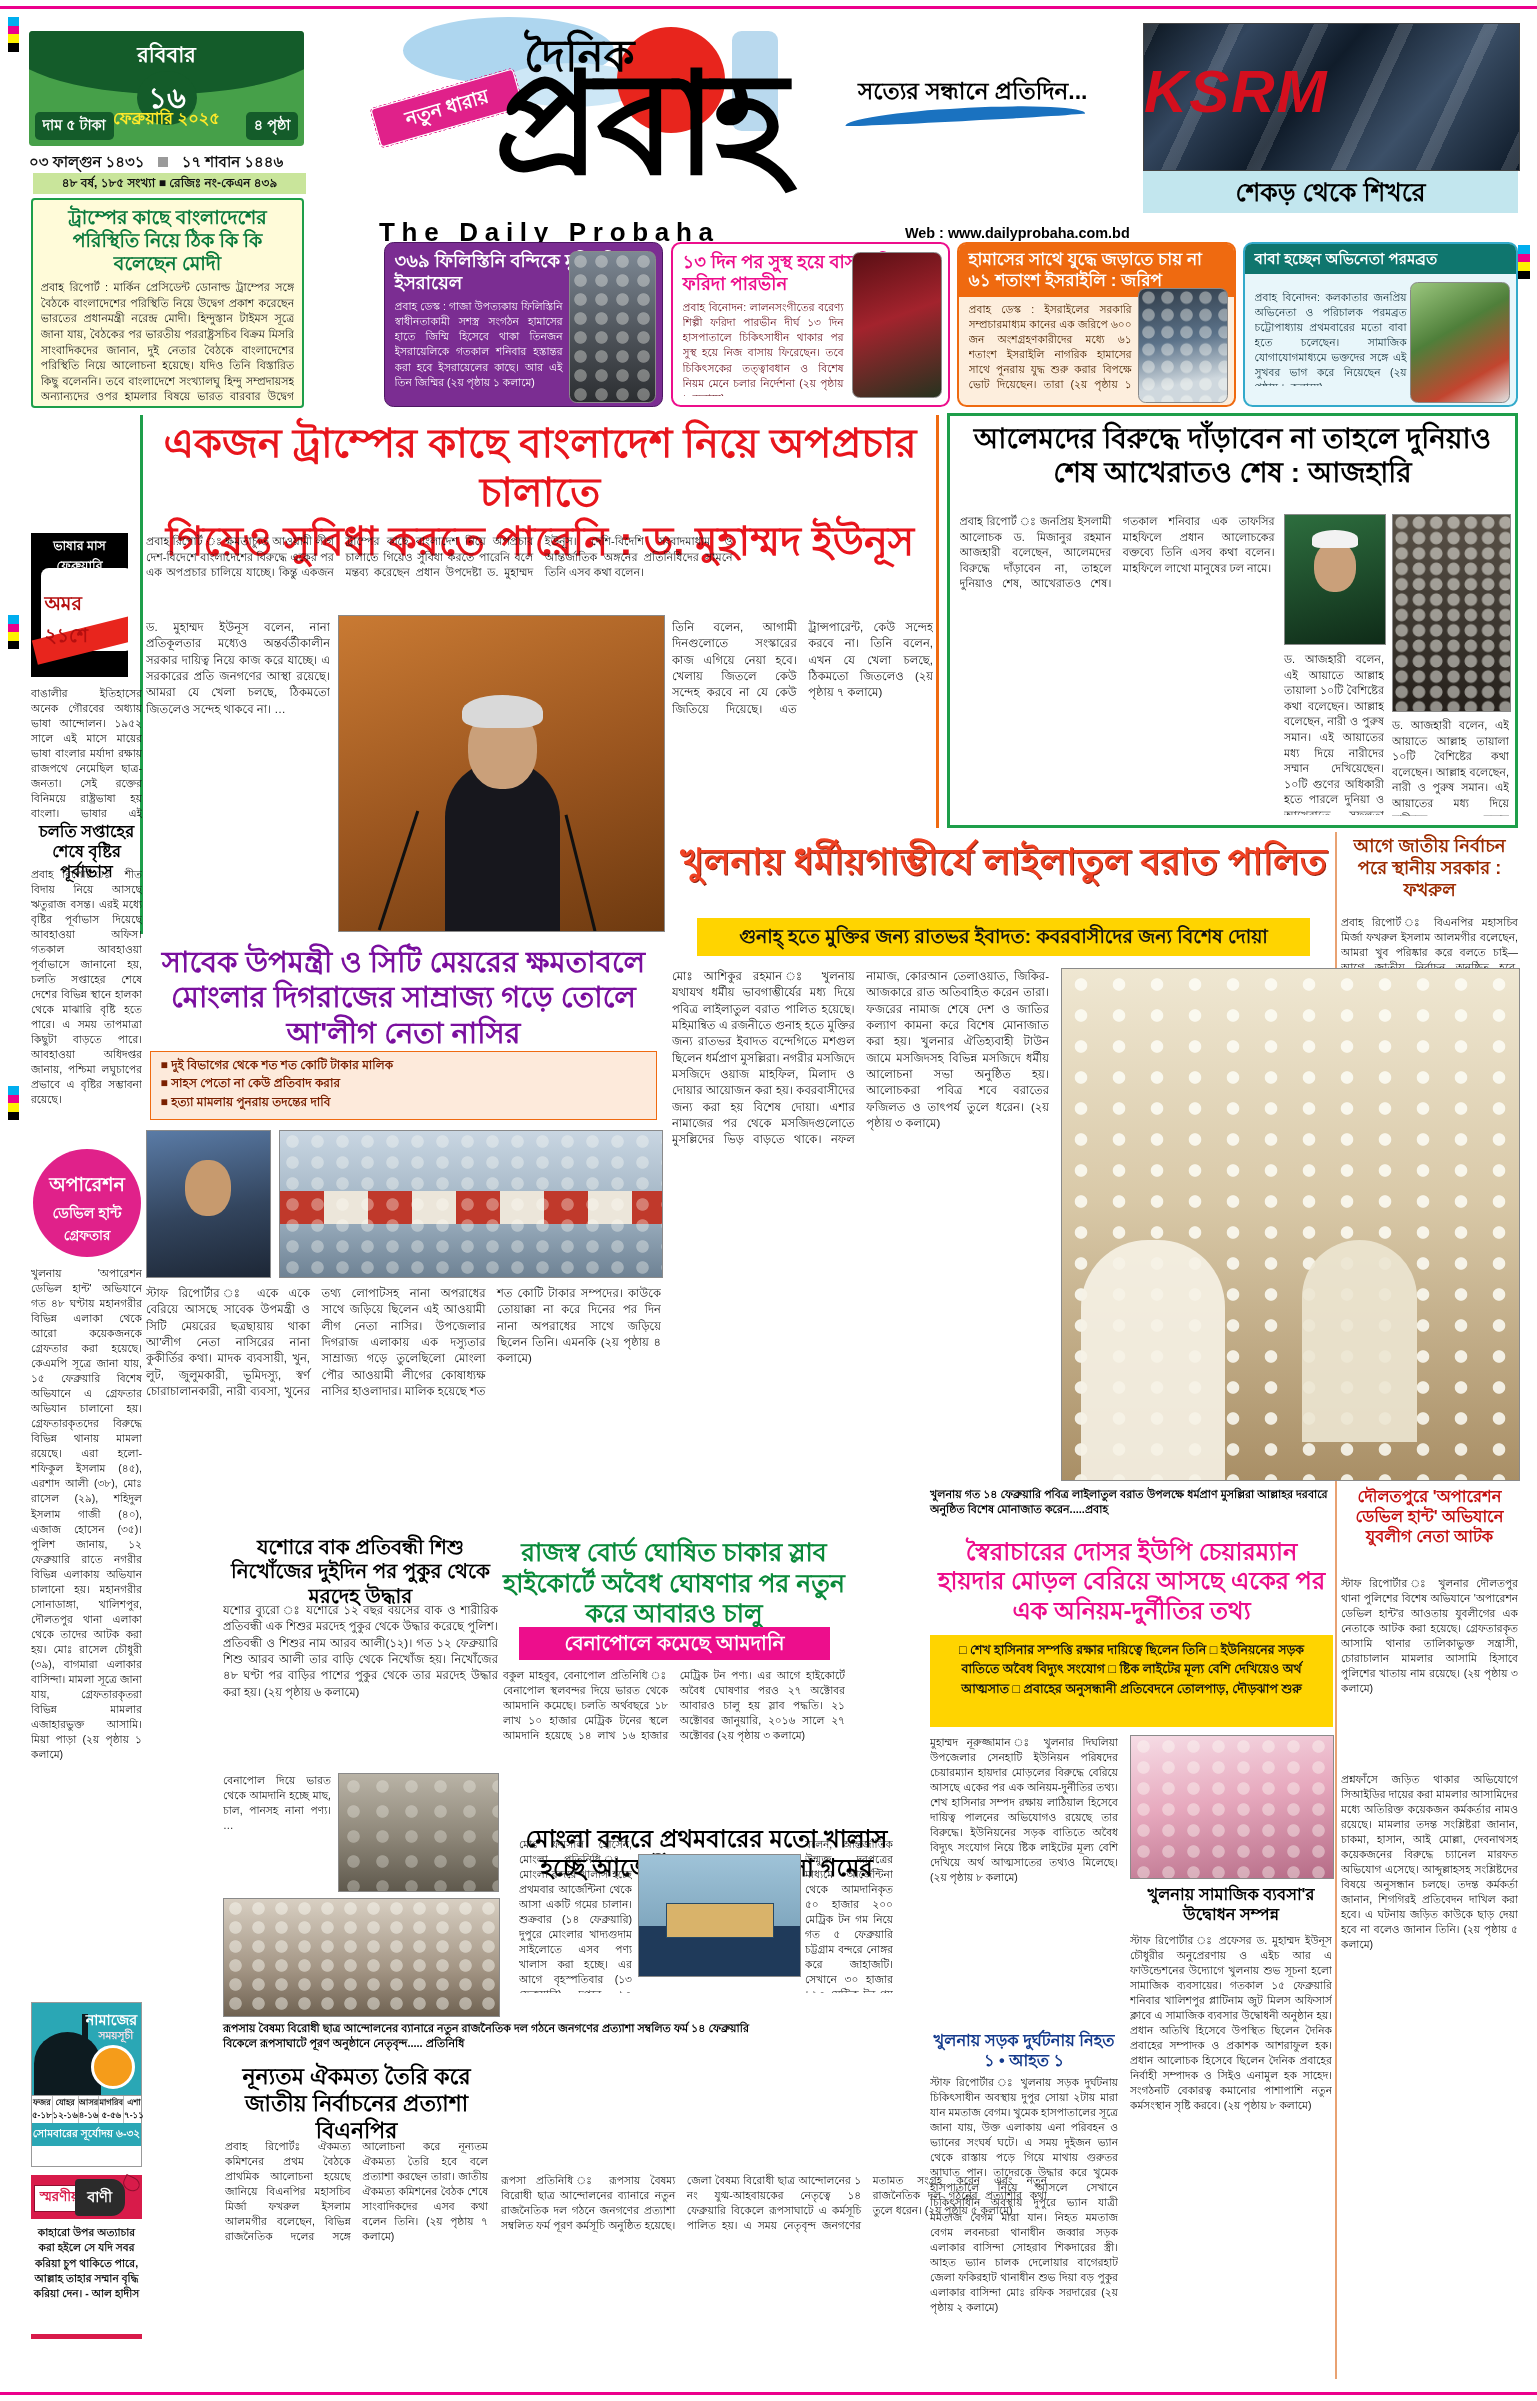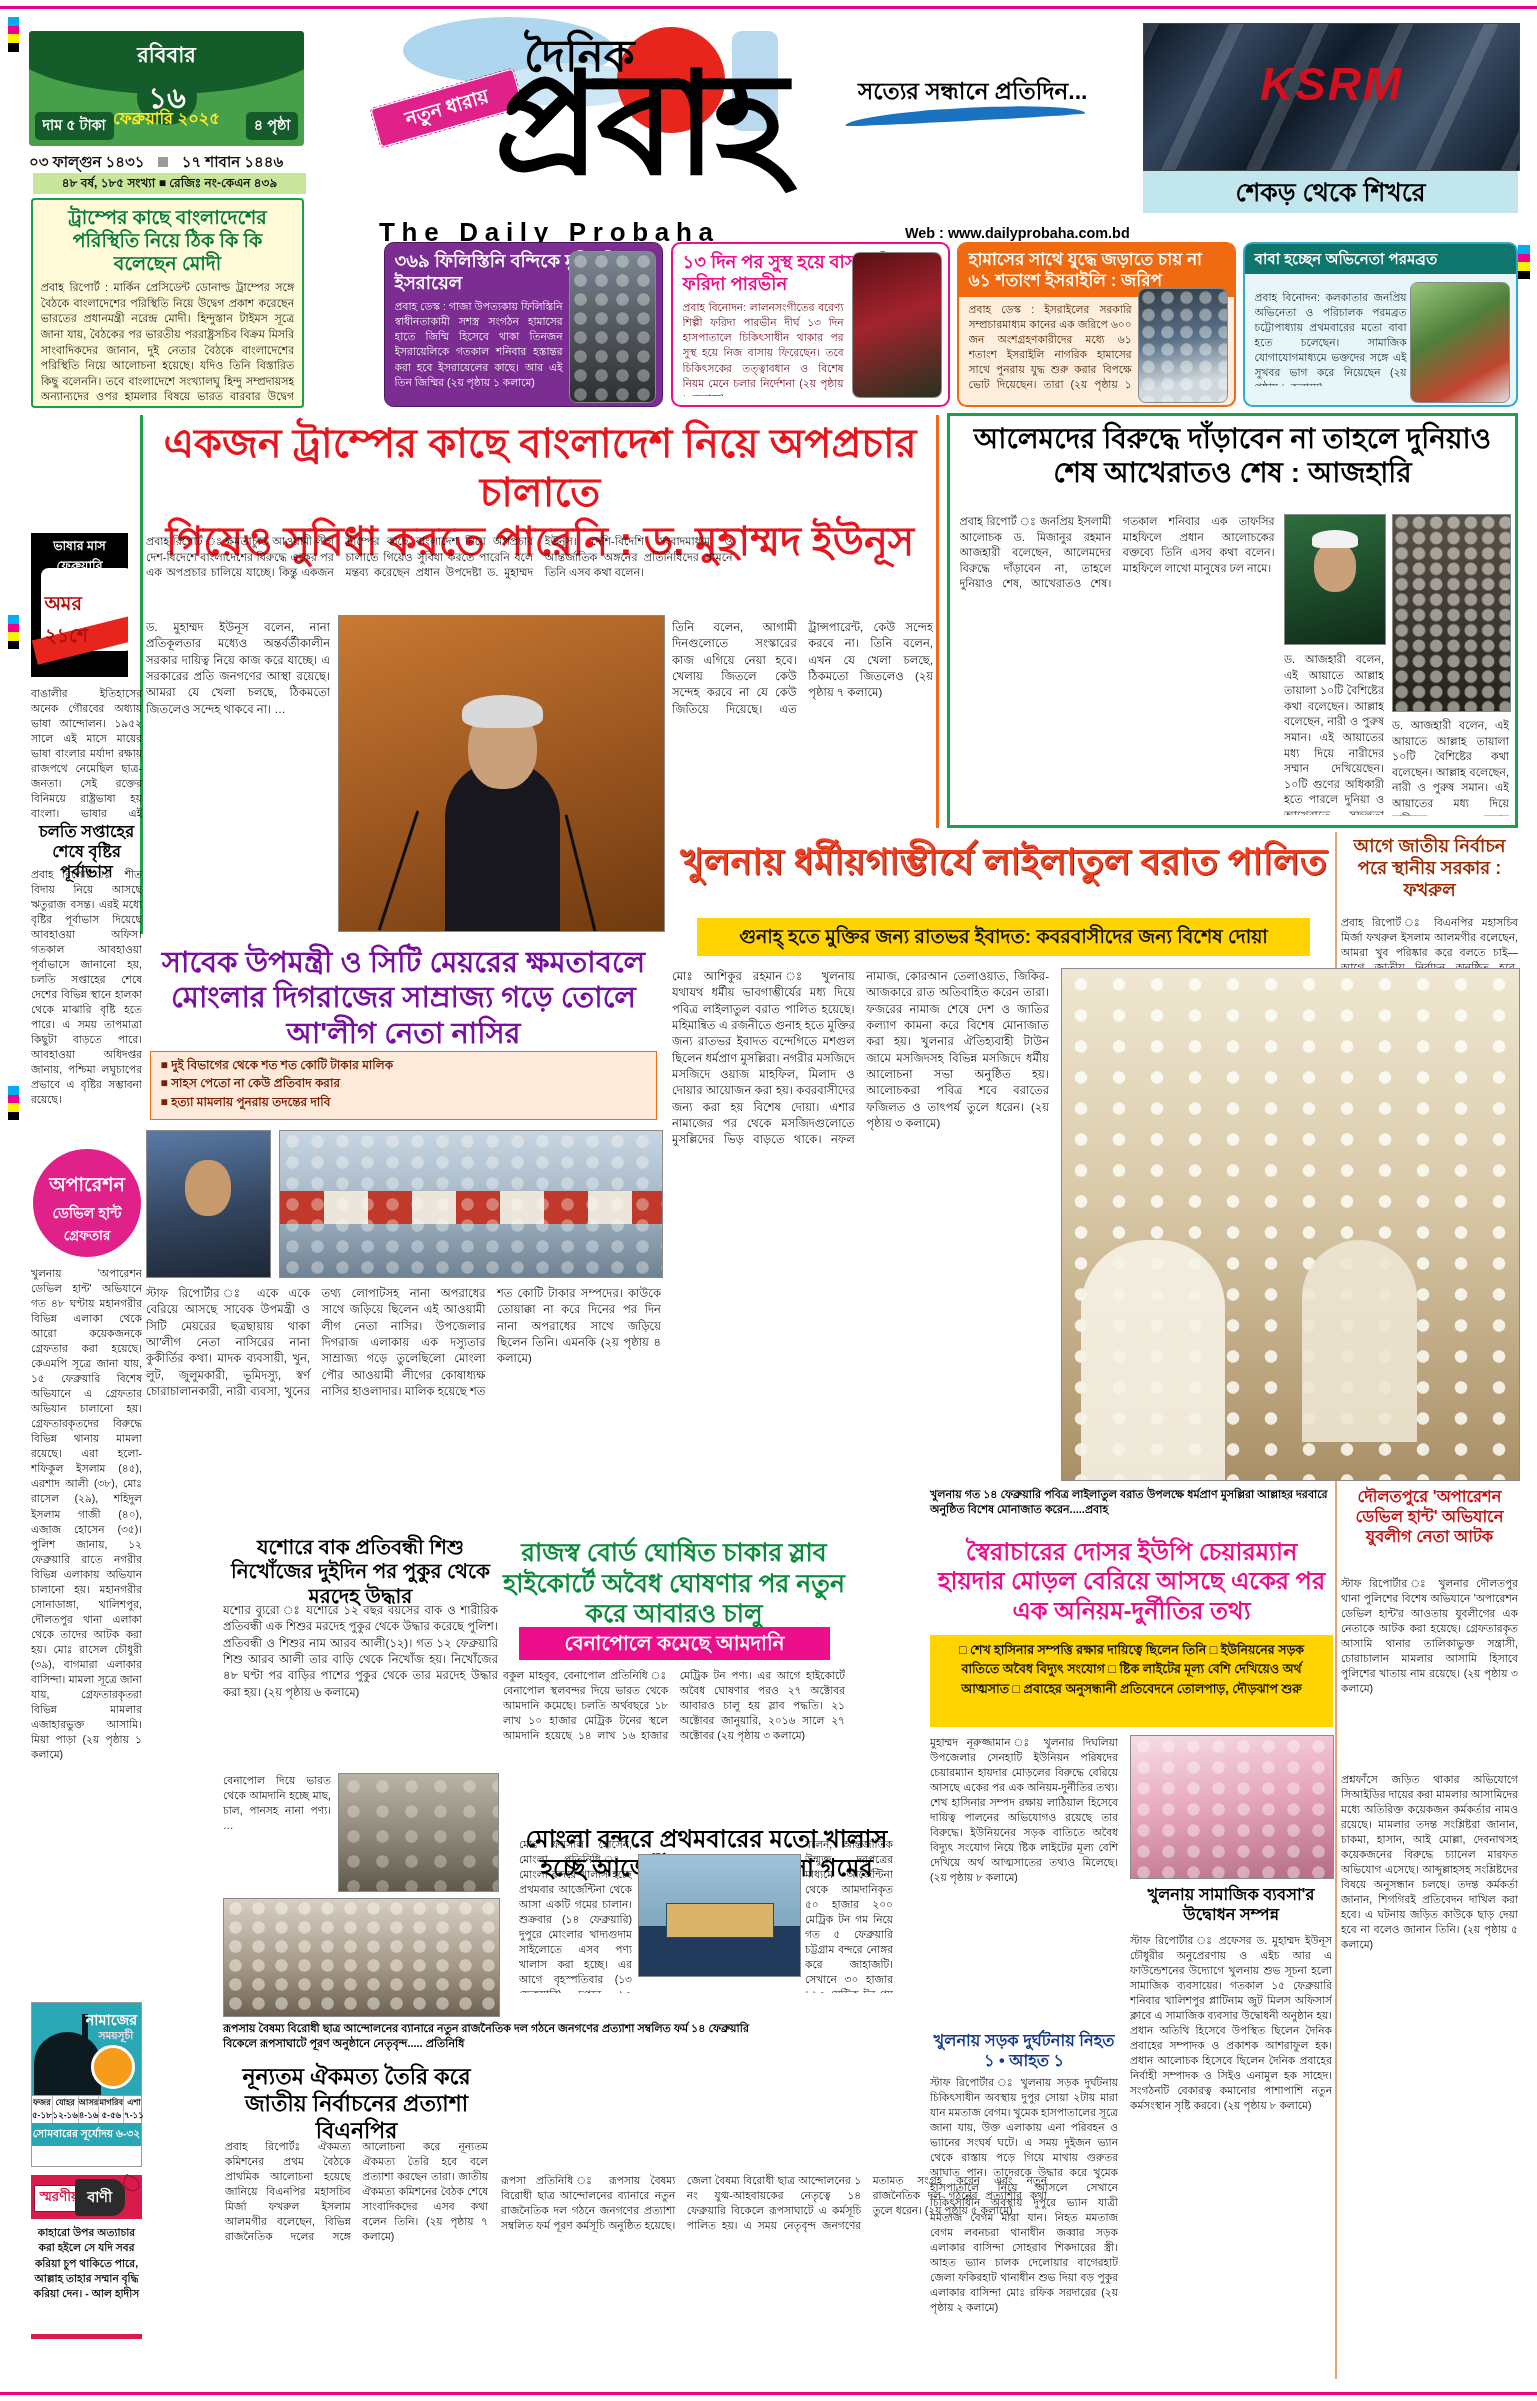--- a/index.html
+++ b/index.html
@@ -76,21 +76,21 @@
   <div class="a" style="left:373px;top:88px;width:146px;height:38px;background:#e0218a;border:1.9px solid #fff;outline:1px dashed #e0218a;transform:rotate(-16deg);color:#fff;font-weight:700;font-size:19px;text-align:center;line-height:37px;border-radius:3.8px;">নতুন ধারায়</div>
   <div class="a" style="left:524px;top:23px;width:192px;font-size:44px;font-weight:900;color:#000;">দৈনিক</div>
   <div class="a" style="left:327px;top:46px;width:624px;font-size:142px;font-weight:900;color:#000;text-align:center;letter-spacing:-3.8px;line-height:1.1;">প্রবাহ</div>
   <div class="a" style="left:858px;top:73px;width:283px;font-size:23px;font-weight:900;color:#000;">সত্যের সন্ধানে প্রতিদিন...</div>
   <div class="a" style="left:845px;top:108px;width:240px;height:13.4px;background:#1a72c0;border-radius:50% 50% 50% 50%/90% 90% 10% 10%;transform:rotate(-3deg);"></div>
   <div class="a" style="left:379px;top:217px;width:576px;font-size:26px;font-weight:700;letter-spacing:6.7px;color:#000;">The Daily Probaha</div>
   <div class="a" style="left:905px;top:225px;width:240px;font-size:14.4px;font-weight:700;color:#000;">Web : www.dailyprobaha.com.bd</div>
 
   <div class="a" style="left:1143px;top:23px;width:375px;height:146px;background:linear-gradient(130deg,#0c1620 0%,#33465e 22%,#101c2a 45%,#3c5068 70%,#0e1a28 100%);border:1px solid #444;">
     <div style="position:absolute;inset:0;background:repeating-linear-gradient(115deg,rgba(255,255,255,.14) 0 13.4px,rgba(255,255,255,0) 13.4px 77px);"></div>
-    <div style="position:absolute;left:0;right:0;top:33px;text-align:center;font-size:46px;font-weight:900;color:#d40f1e;letter-spacing:1.9px;font-style:italic;">KSRM</div>
+    <div style="position:absolute;left:0;right:0;top:33px;text-align:left;font-size:60px;font-weight:900;color:#d40f1e;letter-spacing:1.9px;font-style:italic;">KSRM</div>
   </div>
   <div class="a" style="left:1143px;top:171px;width:375px;height:42px;background:#c2e6ee;text-align:center;line-height:42px;font-size:25px;font-weight:700;color:#000;">শেকড় থেকে শিখরে</div>
 
   <div class="a" style="left:31px;top:198px;width:273px;height:210px;background:#fffbd9;border:2.9px solid #1e9e4a;border-radius:3.8px;box-sizing:border-box;padding:5.8px 7.7px;">
     <div class="hl" style="font-size:19px;color:#0a7a3c;">ট্রাম্পের কাছে বাংলাদেশের পরিস্থিতি নিয়ে ঠিক কি কি বলেছেন মোদী</div>
     <div class="bt" style="margin-top:4.8px;font-size:11px;height:125px;">প্রবাহ রিপোর্ট : মার্কিন প্রেসিডেন্ট ডোনাল্ড ট্রাম্পের সঙ্গে বৈঠকে বাংলাদেশের পরিস্থিতি নিয়ে উদ্বেগ প্রকাশ করেছেন ভারতের প্রধানমন্ত্রী নরেন্দ্র মোদী। হিন্দুস্তান টাইমস সূত্রে জানা যায়, বৈঠকের পর ভারতীয় পররাষ্ট্রসচিব বিক্রম মিসরি সাংবাদিকদের জানান, দুই নেতার বৈঠকে বাংলাদেশের পরিস্থিতি নিয়ে আলোচনা হয়েছে। যদিও তিনি বিস্তারিত কিছু বলেননি। তবে বাংলাদেশে সংখ্যালঘু হিন্দু সম্প্রদায়সহ অন্যান্যদের ওপর হামলার বিষয়ে ভারত বারবার উদ্বেগ প্রকাশ করে আসছে। এছাড়াও, বাংলাদেশ ও পাকিস্তানের মধ্যে দ্রুত সম্পর্ক বৃদ্ধি এবং বাংলাদেশের অন্তর্বর্তীকালীন সরকারের অংশ (২য় পৃষ্ঠায় ৮ কলামে)</div>
   </div>
 
   <div class="a" style="left:384px;top:242px;width:279px;height:165px;background:#7b2d92;border-radius:9.6px;border:1.9px solid #4d1763;box-sizing:border-box;padding:7.7px 9.6px;color:#fff;">
     <div class="hl" style="font-size:18px;text-align:left;">৩৬৯ ফিলিস্তিনি বন্দিকে মুক্তি দিচ্ছে ইসরায়েল</div>

